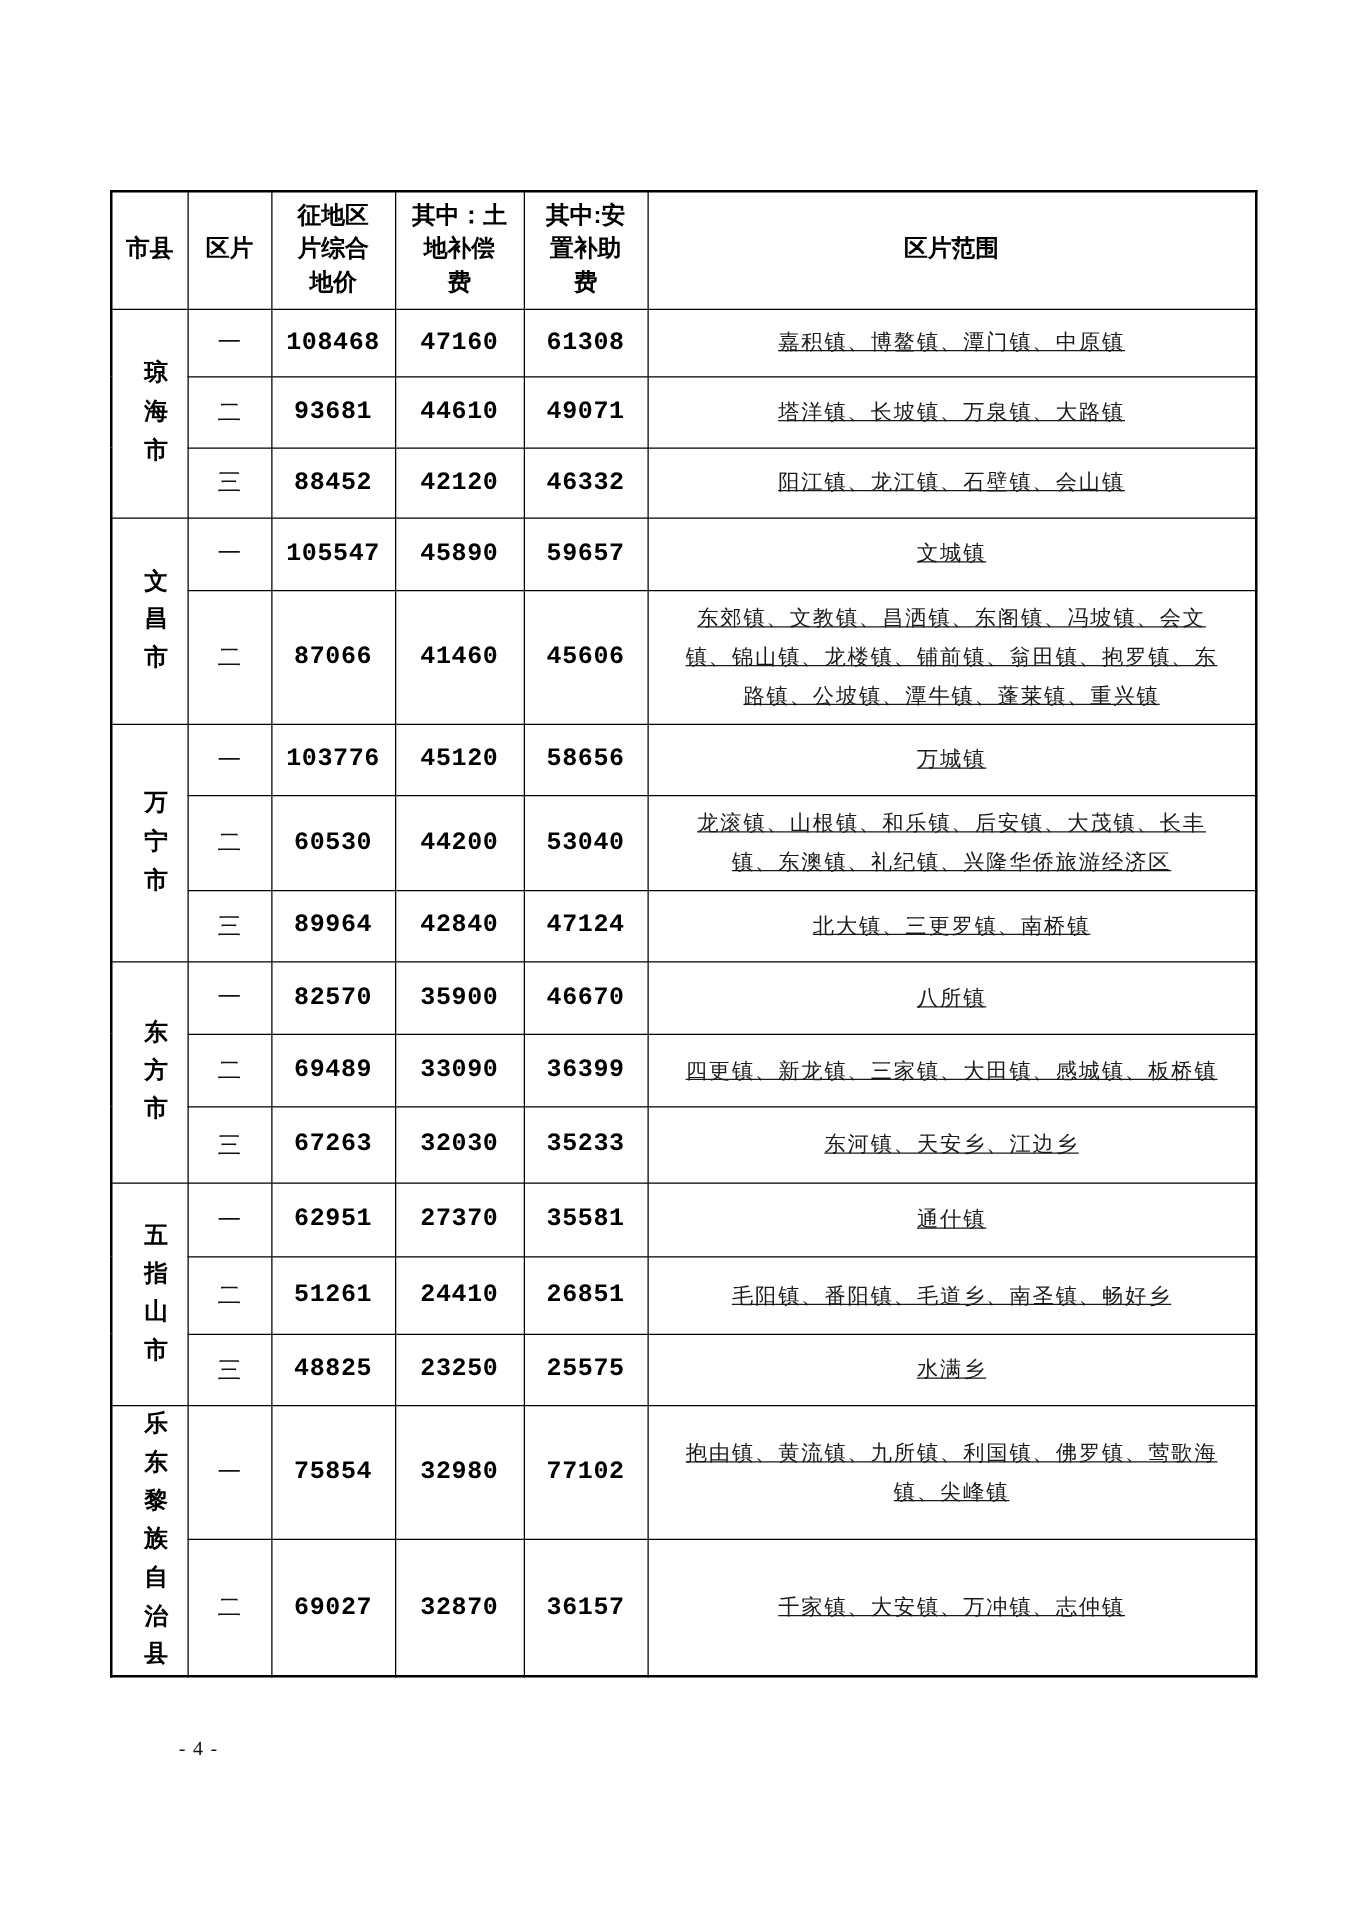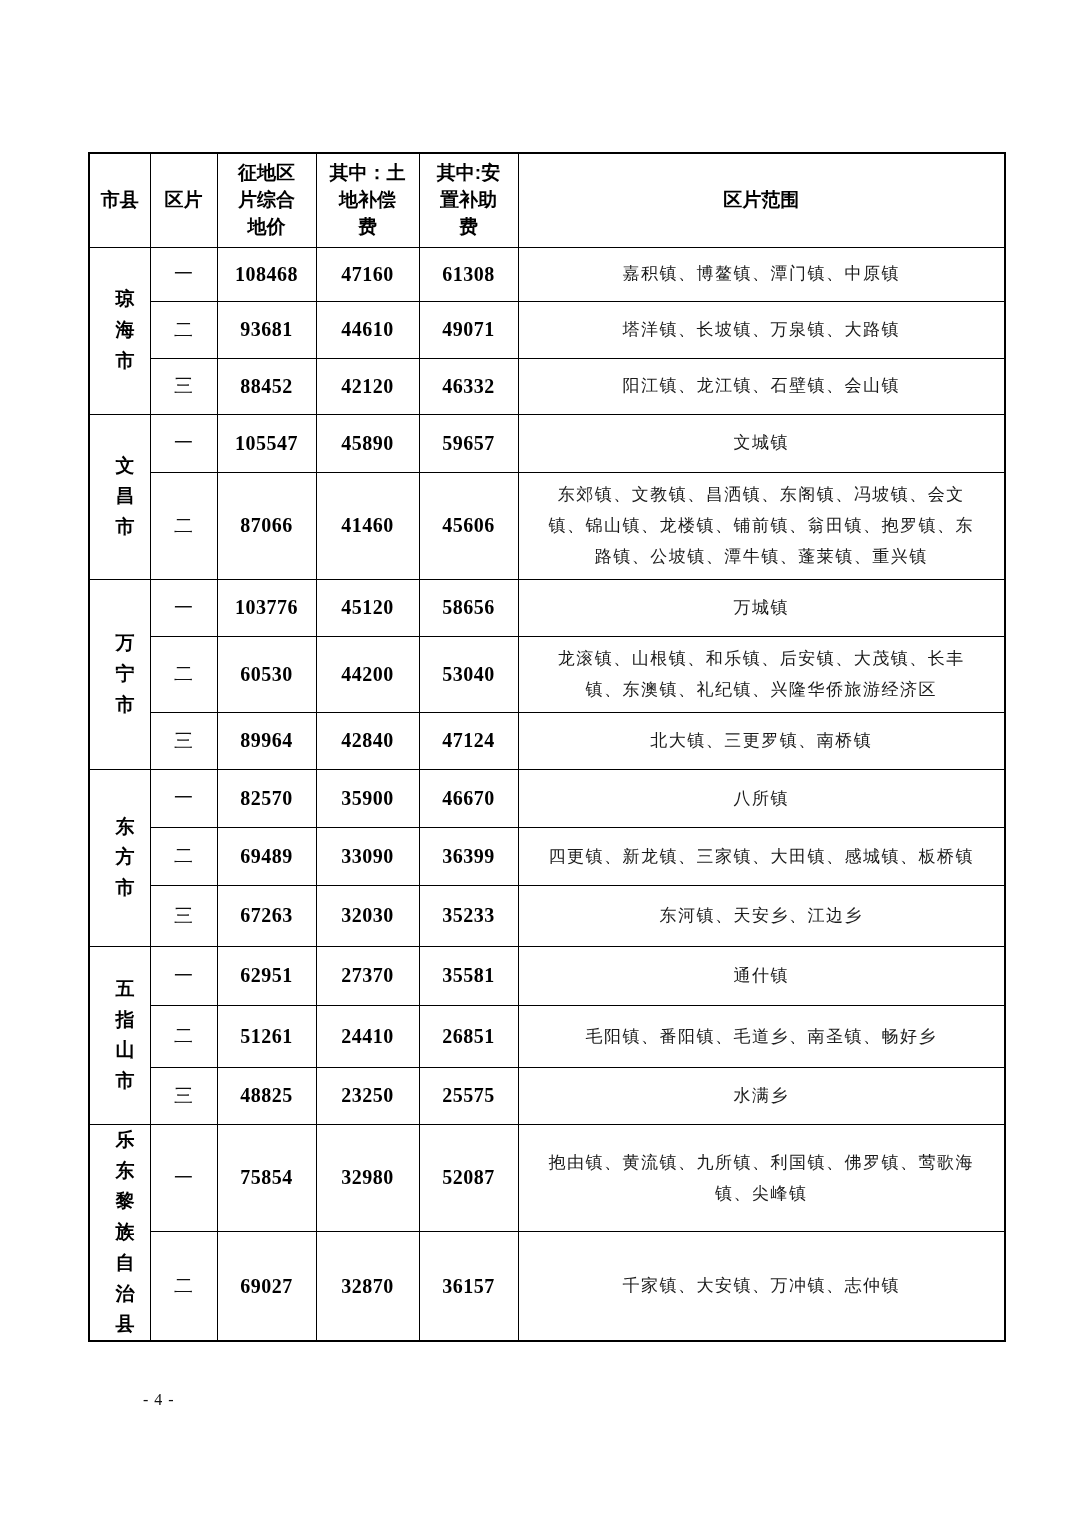--- a/index.html
+++ b/index.html
@@ -51,29 +51,30 @@
   }
   td.zone {
     font-size: 19px;
     font-weight: 400;
     color: #111;
   }
   td.price {
     font-size: 20px;
     font-weight: 700;
     letter-spacing: 0.5px;
-    font-family: Liberation Serif, serif;
+    font-family: Liberation Mono, monospace;
   }
   td.range {
     font-size: 17px;
     font-weight: 400;
     line-height: 1.85;
     letter-spacing: 1.5px;
     padding: 6px 24px;
     color: #1a1a1a;
+    text-decoration: underline;
   }
   .footer {
     position: absolute;
     left: 143px;
     top: 1391px;
     font-size: 16px;
     letter-spacing: 1px;
     color: #111;
     font-family: "Liberation Serif", serif;
   }
@@ -209,21 +210,21 @@
           <td class="price">48825</td>
           <td class="price">23250</td>
           <td class="price">25575</td>
           <td class="range">水满乡</td>
         </tr>
         <tr style="height: 100px;">
           <td class="city" rowspan="2"><span class="vtext">乐东黎族自治县</span></td>
           <td class="zone">一</td>
           <td class="price">75854</td>
           <td class="price">32980</td>
-          <td class="price">52087</td>
+          <td class="price">77102</td>
           <td class="range">抱由镇、黄流镇、九所镇、利国镇、佛罗镇、莺歌海镇、尖峰镇</td>
         </tr>
         <tr style="height: 102px;">
           <td class="zone">二</td>
           <td class="price">69027</td>
           <td class="price">32870</td>
           <td class="price">36157</td>
           <td class="range">千家镇、大安镇、万冲镇、志仲镇</td>
         </tr>
       </tbody>

